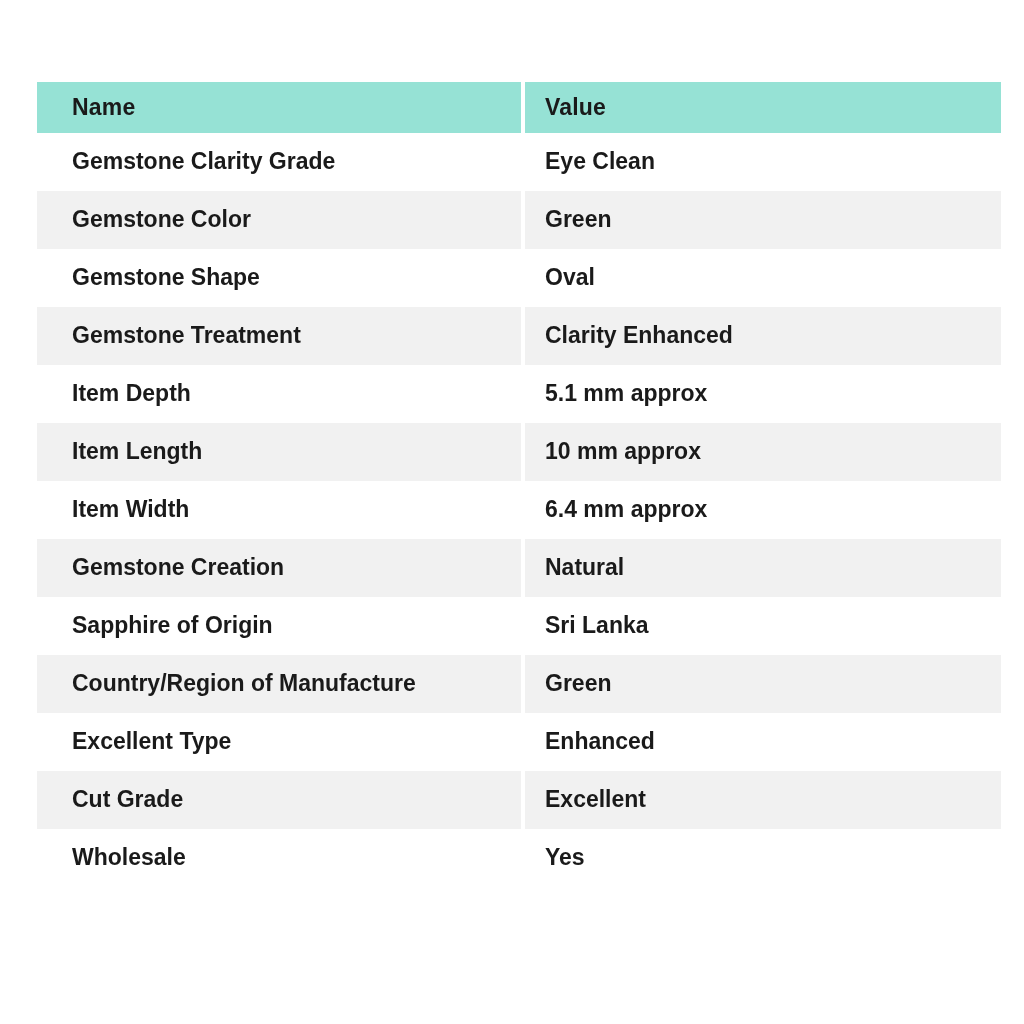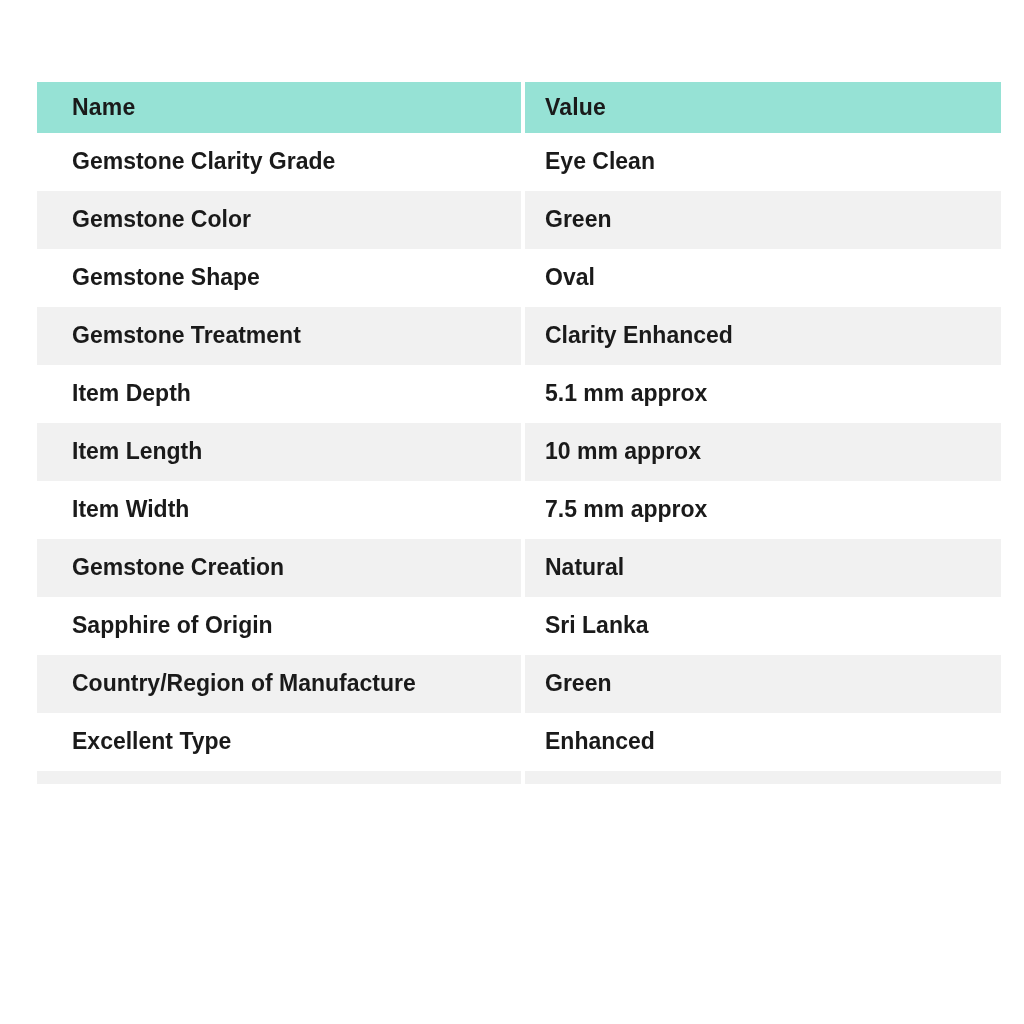--- a/index.html
+++ b/index.html
@@ -12,21 +12,21 @@
   * { box-sizing: border-box; }
   html, body {
     margin: 0;
     padding: 0;
     width: 1024px;
     height: 1024px;
     background: #ffffff;
     font-family: "Liberation Sans", sans-serif;
     color: var(--text-color);
   }
-  .page { position: relative; width: 1024px; height: 784px; overflow: hidden; }
+  .page { position: relative; width: 1024px; height: 1024px; overflow: hidden; }
   table.specs {
     position: absolute;
     left: 37px;
     top: 82px;
     width: 964px;
     border-collapse: collapse;
     table-layout: fixed;
     font-size: 23px;
     line-height: 1.2;
   }
@@ -94,37 +94,41 @@
         <tr>
     <td class="cell-name">Item Depth</td>
     <td class="cell-value">5.1 mm approx</td>
   </tr>
         <tr>
     <td class="cell-name">Item Length</td>
     <td class="cell-value">10 mm approx</td>
   </tr>
         <tr>
     <td class="cell-name">Item Width</td>
-    <td class="cell-value">7.5 mm approx</td>
+    <td class="cell-value">6.4 mm approx</td>
   </tr>
         <tr>
     <td class="cell-name">Gemstone Creation</td>
     <td class="cell-value">Natural</td>
   </tr>
         <tr>
     <td class="cell-name">Sapphire of Origin</td>
     <td class="cell-value">Sri Lanka</td>
   </tr>
         <tr>
     <td class="cell-name">Country/Region of Manufacture</td>
     <td class="cell-value">Green</td>
   </tr>
         <tr>
     <td class="cell-name">Excellent Type</td>
     <td class="cell-value">Enhanced</td>
   </tr>
         <tr>
+    <td class="cell-name">Cut Grade</td>
+    <td class="cell-value">Excellent</td>
+  </tr>
+        <tr>
     <td class="cell-name">Wholesale</td>
     <td class="cell-value">Yes</td>
   </tr>
       </tbody>
   </table>
 </div>
 
 </body></html>

